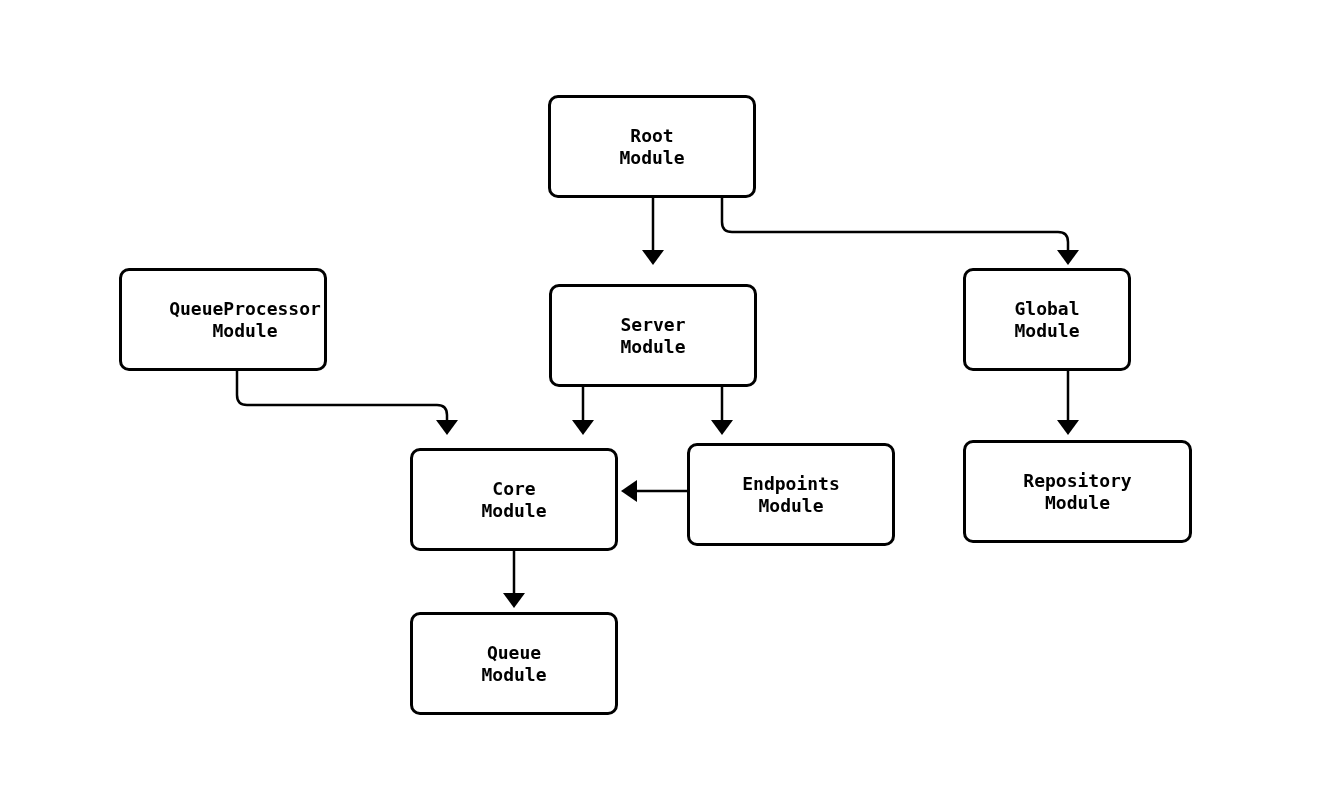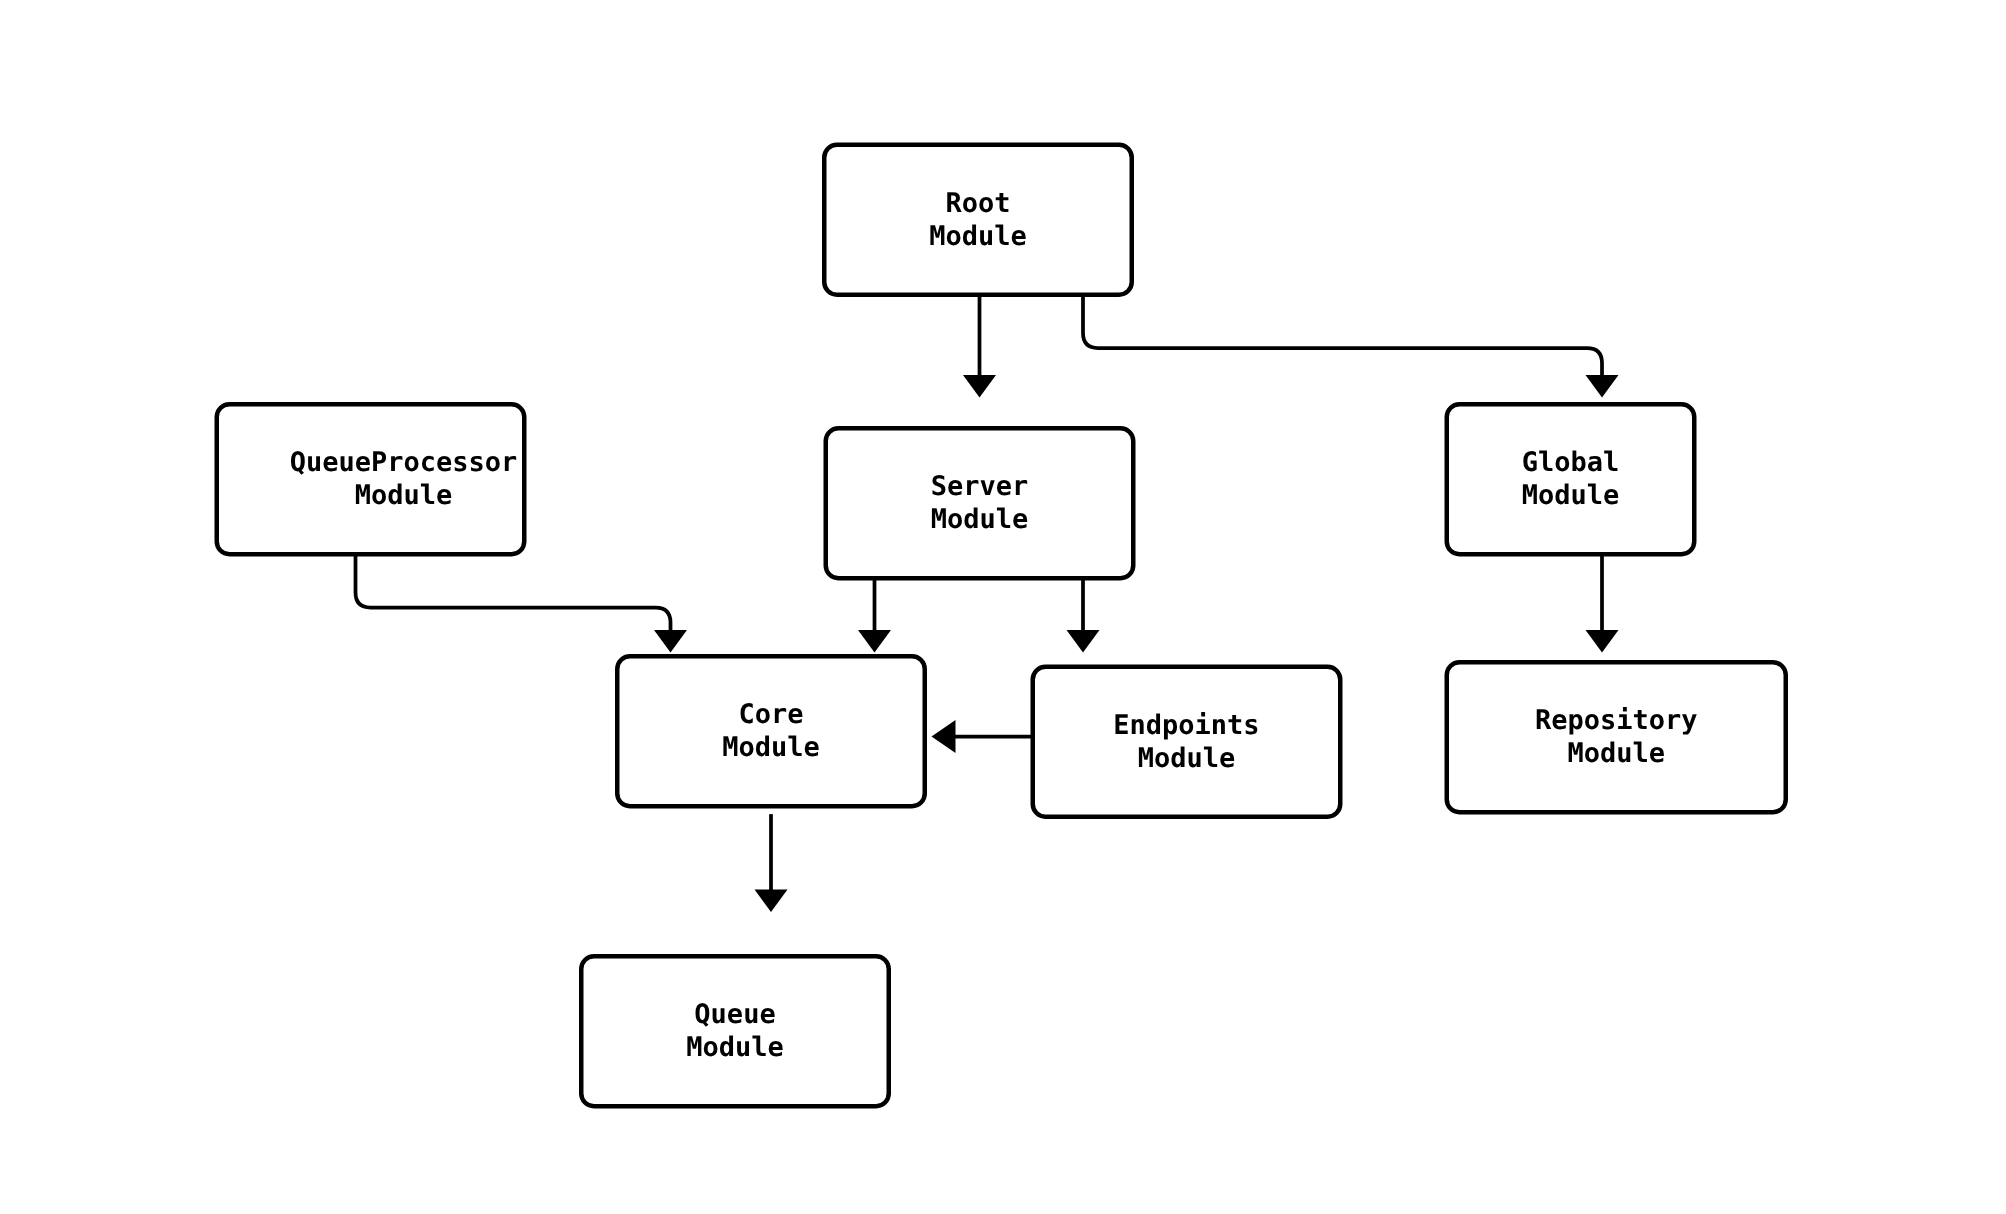--- a/index.html
+++ b/index.html
@@ -100,48 +100,48 @@
       <path class="edge-path" d="M 514 544 V 594"></path>
       <polygon class="arrow-head" points="503,593 525,593 514,608"></polygon>
     </g>
   </svg>
 
   <div class="node" style="left:548px; top:95px;">
     <span class="node-label">Root
 Module</span>
   </div>
 
-  <div class="node" style="left:143px; top:268px;padding-left:44px;">
+  <div class="node" style="left:119px; top:268px;padding-left:44px;">
     <span class="node-label">QueueProcessor
 Module</span>
   </div>
 
   <div class="node" style="left:549px; top:284px;">
     <span class="node-label">Server
 Module</span>
   </div>
 
   <div class="node" style="left:963px; top:268px; width:168px;">
     <span class="node-label">Global
 Module</span>
   </div>
 
-  <div class="node" style="left:410px; top:436px;">
+  <div class="node" style="left:410px; top:448px;">
     <span class="node-label">Core
 Module</span>
   </div>
 
   <div class="node" style="left:687px; top:443px;">
     <span class="node-label">Endpoints
 Module</span>
   </div>
 
   <div class="node" style="left:963px; top:440px; width:229px;">
     <span class="node-label">Repository
 Module</span>
   </div>
 
-  <div class="node" style="left:386px; top:612px;margin-top:24px;">
+  <div class="node" style="left:410px; top:612px;">
     <span class="node-label">Queue
 Module</span>
   </div>
 
 </div>
 
 </body></html>

